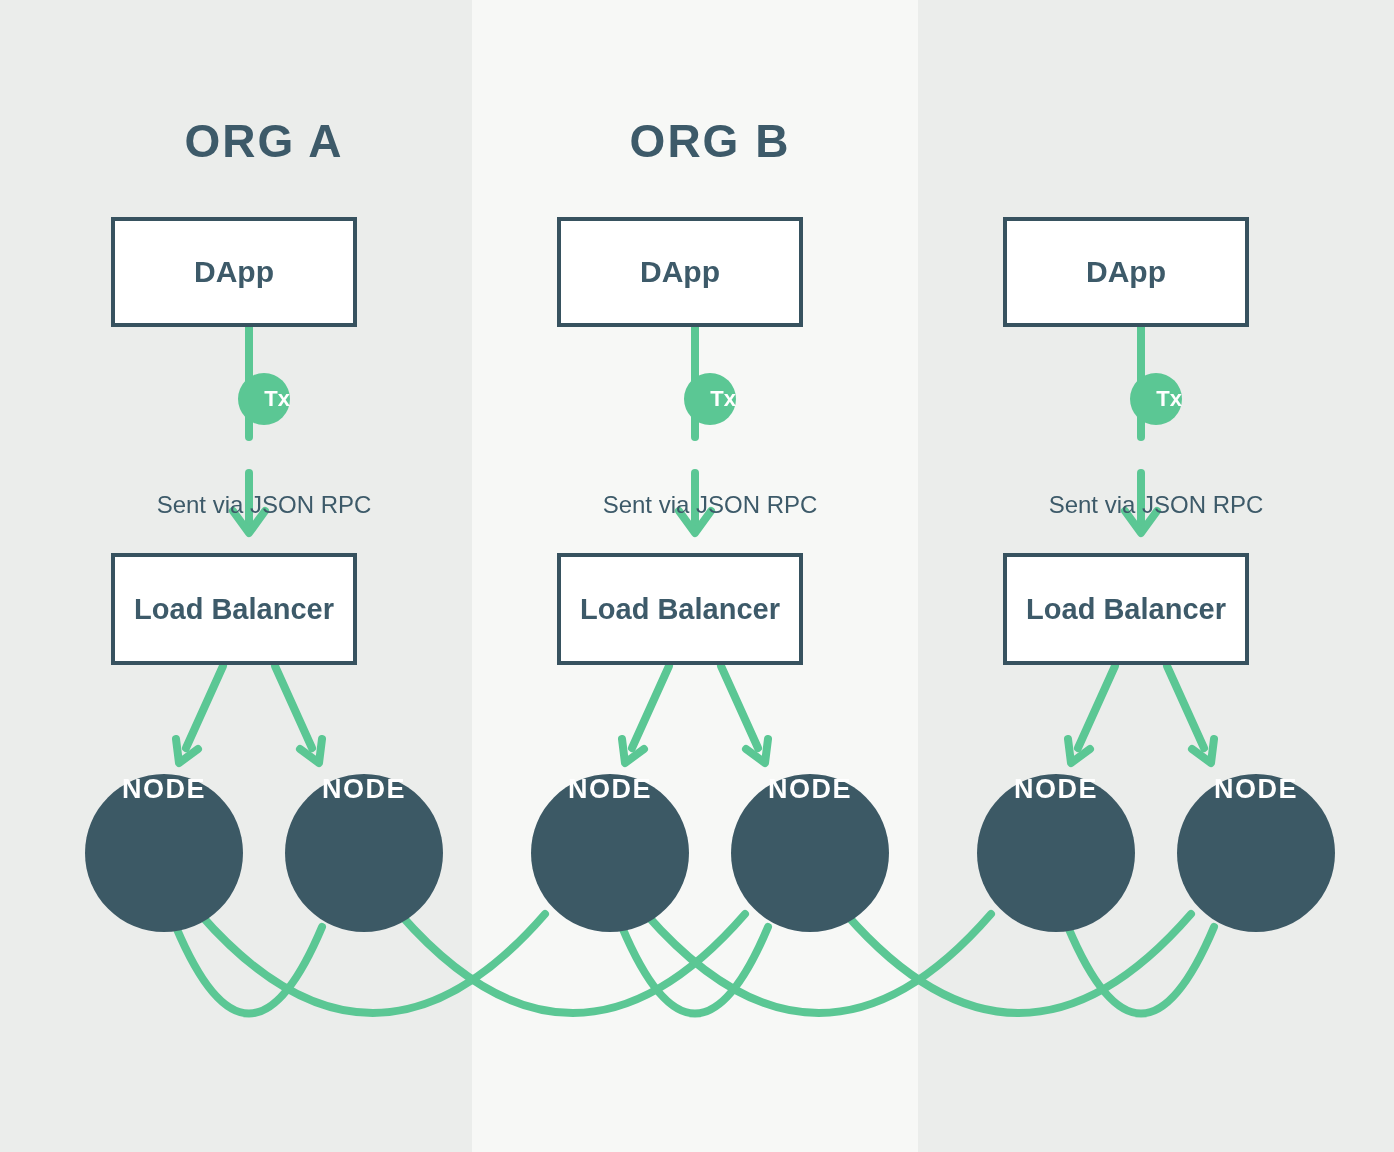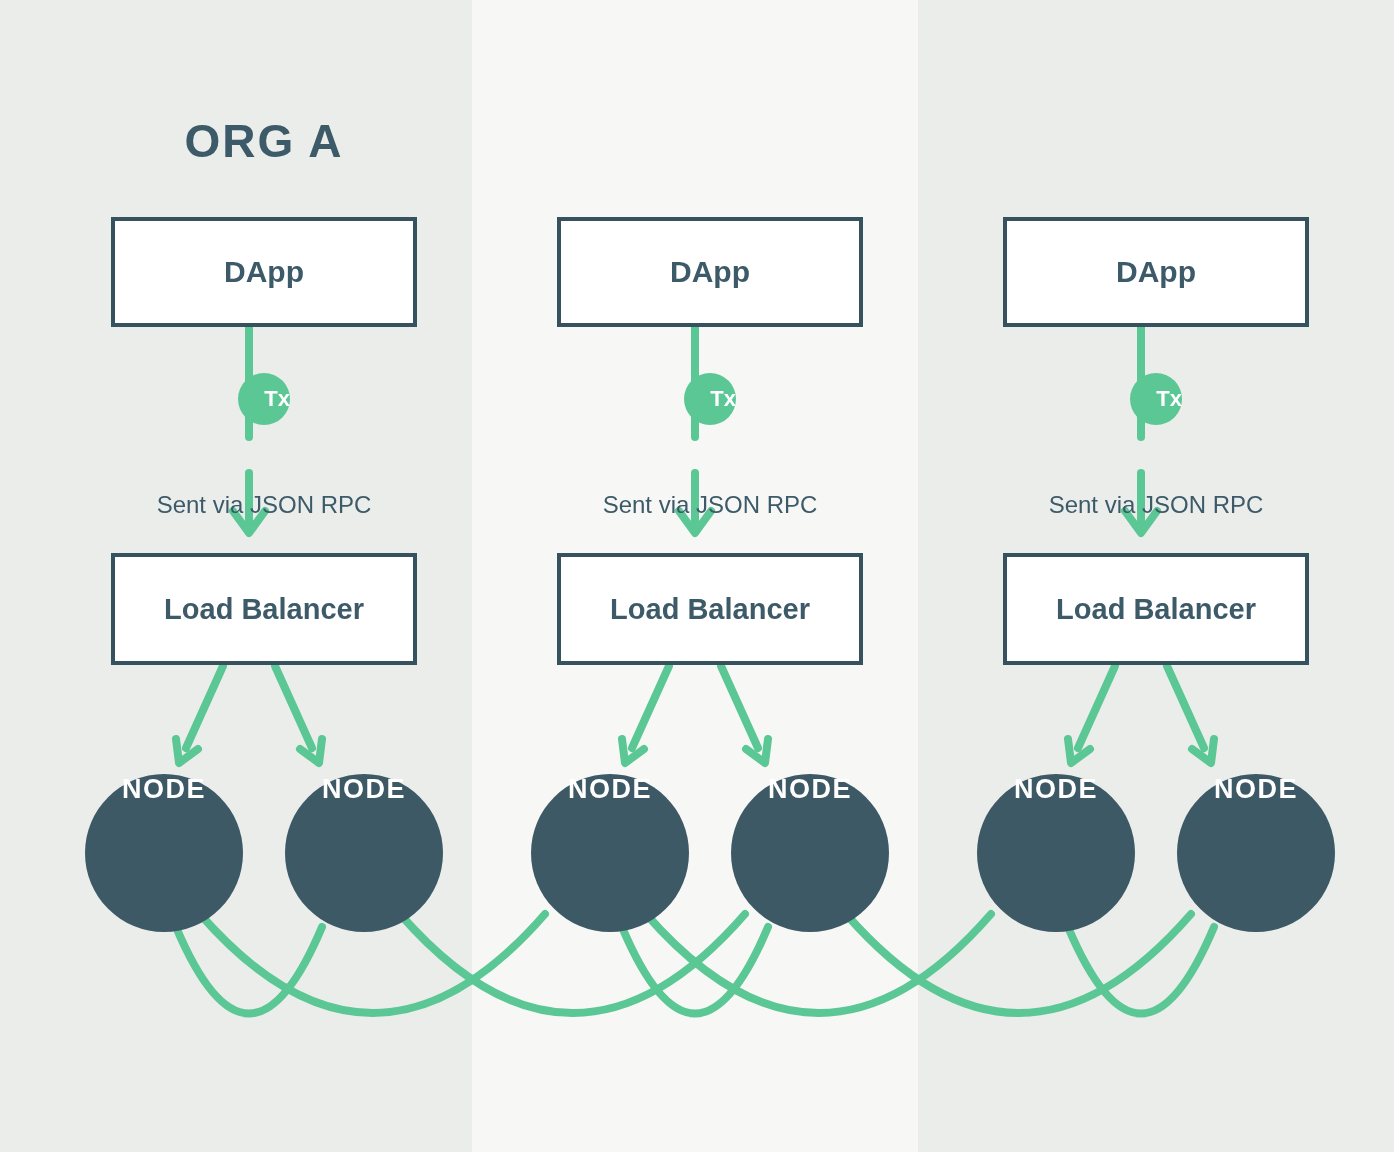--- a/index.html
+++ b/index.html
@@ -30,21 +30,21 @@
   .org { position: absolute; left: 15px; top: 0; width: 100%; height: 100%; z-index: 2; pointer-events: none; }
 
   .title {
     position: absolute; top: 114px; left: var(--cx);
     transform: translateX(-50%);
     font-size: 46px; font-weight: bold; letter-spacing: 2px;
     color: var(--slate); white-space: nowrap;
   }
   .box {
     position: absolute; left: calc(var(--cx) - 153px);
-    width: 306px; box-sizing: border-box;
+    width: 246px; box-sizing: border-box;
     background: var(--box-bg); border: 4px solid var(--slate-border);
     display: flex; align-items: center; justify-content: center;
     color: var(--slate); font-weight: bold;
   }
   .box.dapp { top: 217px; height: 110px; font-size: 30px; }
   .box.lb   { top: 553px; height: 112px; font-size: 29px; }
 
   .tx-badge {
     position: absolute; top: 373px; left: calc(var(--cx) - 26px);
     width: 52px; height: 52px; border-radius: 50%;
@@ -123,20 +123,21 @@
   </div>
   <div class="node left">
     <span>NODE</span>
   </div>
   <div class="node right">
     <span>NODE</span>
   </div>
 </div>
 
 <div class="org" style="--cx:695px">
+  <div class="title">ORG B</div>
   <div class="box dapp">
     <span>DApp</span>
   </div>
   <div class="tx-badge">
     <span>Tx</span>
   </div>
   <div class="caption">Sent via JSON RPC</div>
   <div class="box lb">
     <span>Load Balancer</span>
   </div>

